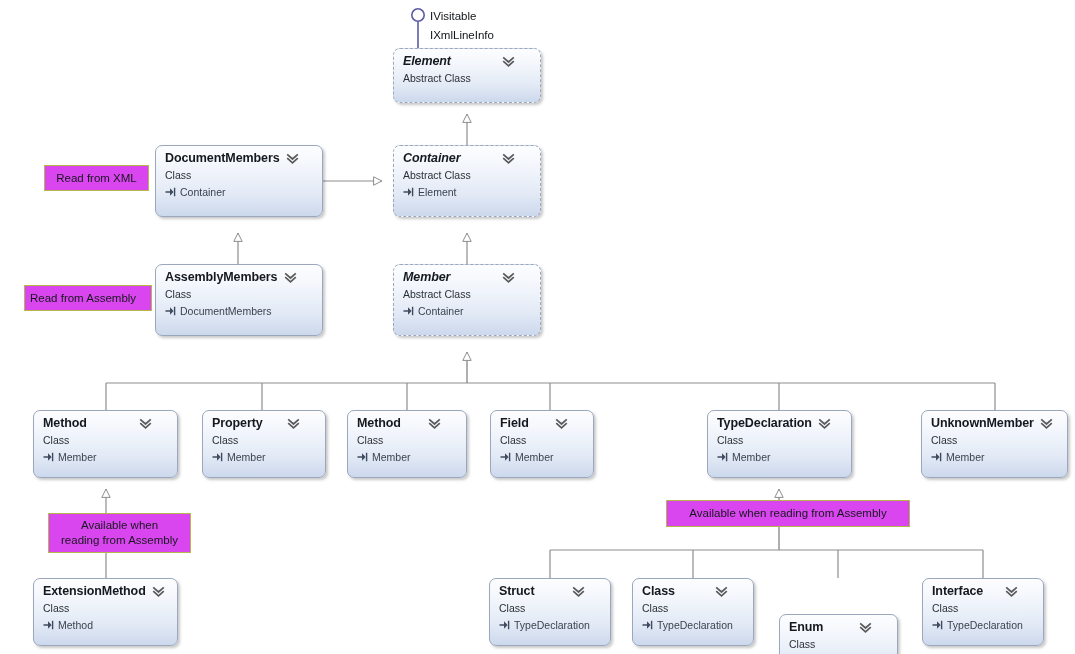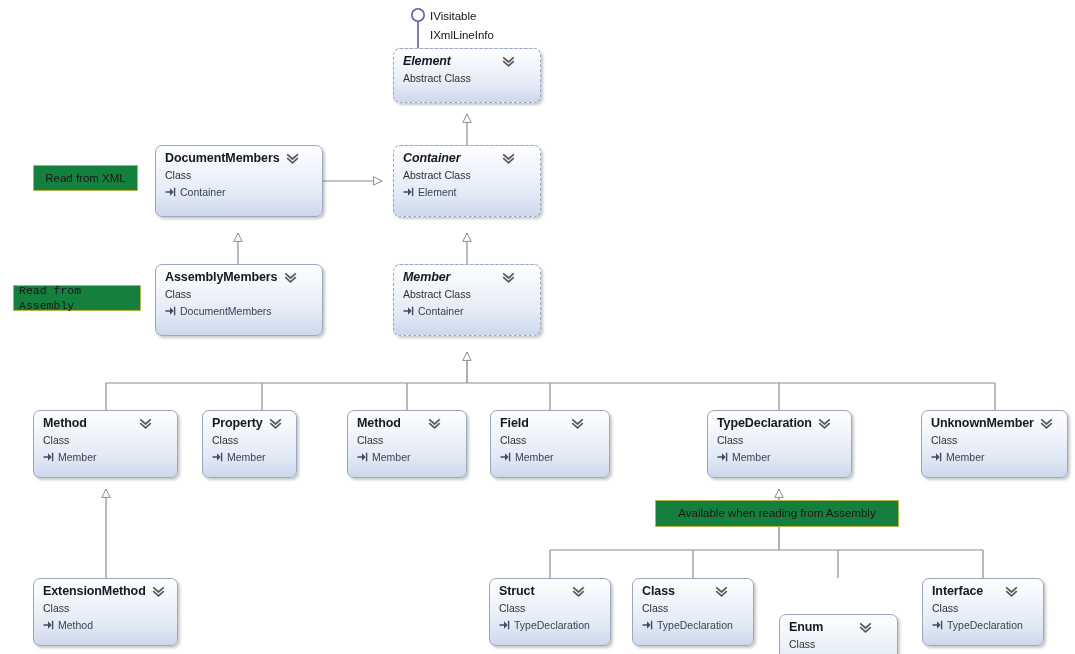--- a/index.html
+++ b/index.html
@@ -83,31 +83,32 @@
     width: 12px;
     height: 10px;
     flex: 0 0 auto;
     margin-right: 3px;
   }
 
   
   .note {
     position: absolute;
     box-sizing: border-box;
-    background: #15803d;
+    background: #d946ef;
     border: 1px solid #b6b64a;
     color: #16181c;
     font-size: 11.5px;
     line-height: 15px;
     text-align: center;
     display: flex;
     align-items: center;
     justify-content: center;
     padding: 2px 5px;
     white-space: pre-line;
+    margin-left: 11px;
   }
   .note.left-align {
     justify-content: flex-start;
     text-align: left;
   }
 
   
   .iface-label {
     position: absolute;
     font-size: 11.5px;
@@ -165,22 +166,24 @@
       <line x1="838" y1="550" x2="838" y2="578" stroke="#8d8d8d" stroke-width="1.2"></line>
       <line x1="983" y1="550" x2="983" y2="578" stroke="#8d8d8d" stroke-width="1.2"></line>
     </g>
   </svg>
 
   <div class="iface-label" style="left:430px; top:9px;">IVisitable</div>
   <div class="iface-label" style="left:430px; top:28px;">IXmlLineInfo</div>
 
   <div class="note" style="left:33px; top:165px; width:105px; height:26px;">Read from XML</div>
 
-  <div class="note left-align" style="left:13px; top:285px; width:128px; height:26px;font-family:Liberation Mono, monospace;">Read from Assembly</div>
-
+  <div class="note left-align" style="left:13px; top:285px; width:128px; height:26px;">Read from Assembly</div>
+
+  <div class="note" style="left:37px; top:513px; width:143px; height:40px;">Available when
+reading from Assembly</div>
 
   <div class="note" style="left:655px; top:500px; width:244px; height:27px;">Available when reading from Assembly</div>
 
   <div class="uml abstract" style="left:393px; top:48px; width:148px; height:55px;">
     <div class="hdr">
       <span class="nm">Element</span>
       <svg class="chev" viewBox="0 0 13 11">
         <path d="M1.2,1.4 L6.5,6 L11.8,1.4" fill="none" stroke="#5a5a5a" stroke-width="1.7"></path>
         <path d="M1.2,5.2 L6.5,9.8 L11.8,5.2" fill="none" stroke="#5a5a5a" stroke-width="1.7"></path>
       </svg>
@@ -276,21 +279,21 @@
     <div class="base">
       <svg class="bicon" viewBox="0 0 12 10">
         <path d="M0.5,5 L7,5" stroke="#3f4b5e" stroke-width="1.4" fill="none"></path>
         <path d="M5,1.2 L8.6,5 L5,8.8 Z" fill="#3f4b5e"></path>
         <path d="M9.6,0.8 L9.6,9.2" stroke="#3f4b5e" stroke-width="1.4"></path>
       </svg>
       <span>Member</span>
     </div>
   </div>
 
-  <div class="uml" style="left:202px; top:410px; width:95px; height:68px;">
+  <div class="uml" style="left:202px; top:410px; width:124px; height:68px;">
     <div class="hdr">
       <span class="nm">Property</span>
       <svg class="chev" viewBox="0 0 13 11">
         <path d="M1.2,1.4 L6.5,6 L11.8,1.4" fill="none" stroke="#5a5a5a" stroke-width="1.7"></path>
         <path d="M1.2,5.2 L6.5,9.8 L11.8,5.2" fill="none" stroke="#5a5a5a" stroke-width="1.7"></path>
       </svg>
     </div>
     <div class="kind">Class</div>
     <div class="base">
       <svg class="bicon" viewBox="0 0 12 10">
@@ -314,21 +317,21 @@
     <div class="base">
       <svg class="bicon" viewBox="0 0 12 10">
         <path d="M0.5,5 L7,5" stroke="#3f4b5e" stroke-width="1.4" fill="none"></path>
         <path d="M5,1.2 L8.6,5 L5,8.8 Z" fill="#3f4b5e"></path>
         <path d="M9.6,0.8 L9.6,9.2" stroke="#3f4b5e" stroke-width="1.4"></path>
       </svg>
       <span>Member</span>
     </div>
   </div>
 
-  <div class="uml" style="left:490px; top:410px; width:120px; height:68px;">
+  <div class="uml" style="left:490px; top:410px; width:104px; height:68px;">
     <div class="hdr">
       <span class="nm">Field</span>
       <svg class="chev" viewBox="0 0 13 11">
         <path d="M1.2,1.4 L6.5,6 L11.8,1.4" fill="none" stroke="#5a5a5a" stroke-width="1.7"></path>
         <path d="M1.2,5.2 L6.5,9.8 L11.8,5.2" fill="none" stroke="#5a5a5a" stroke-width="1.7"></path>
       </svg>
     </div>
     <div class="kind">Class</div>
     <div class="base">
       <svg class="bicon" viewBox="0 0 12 10">

